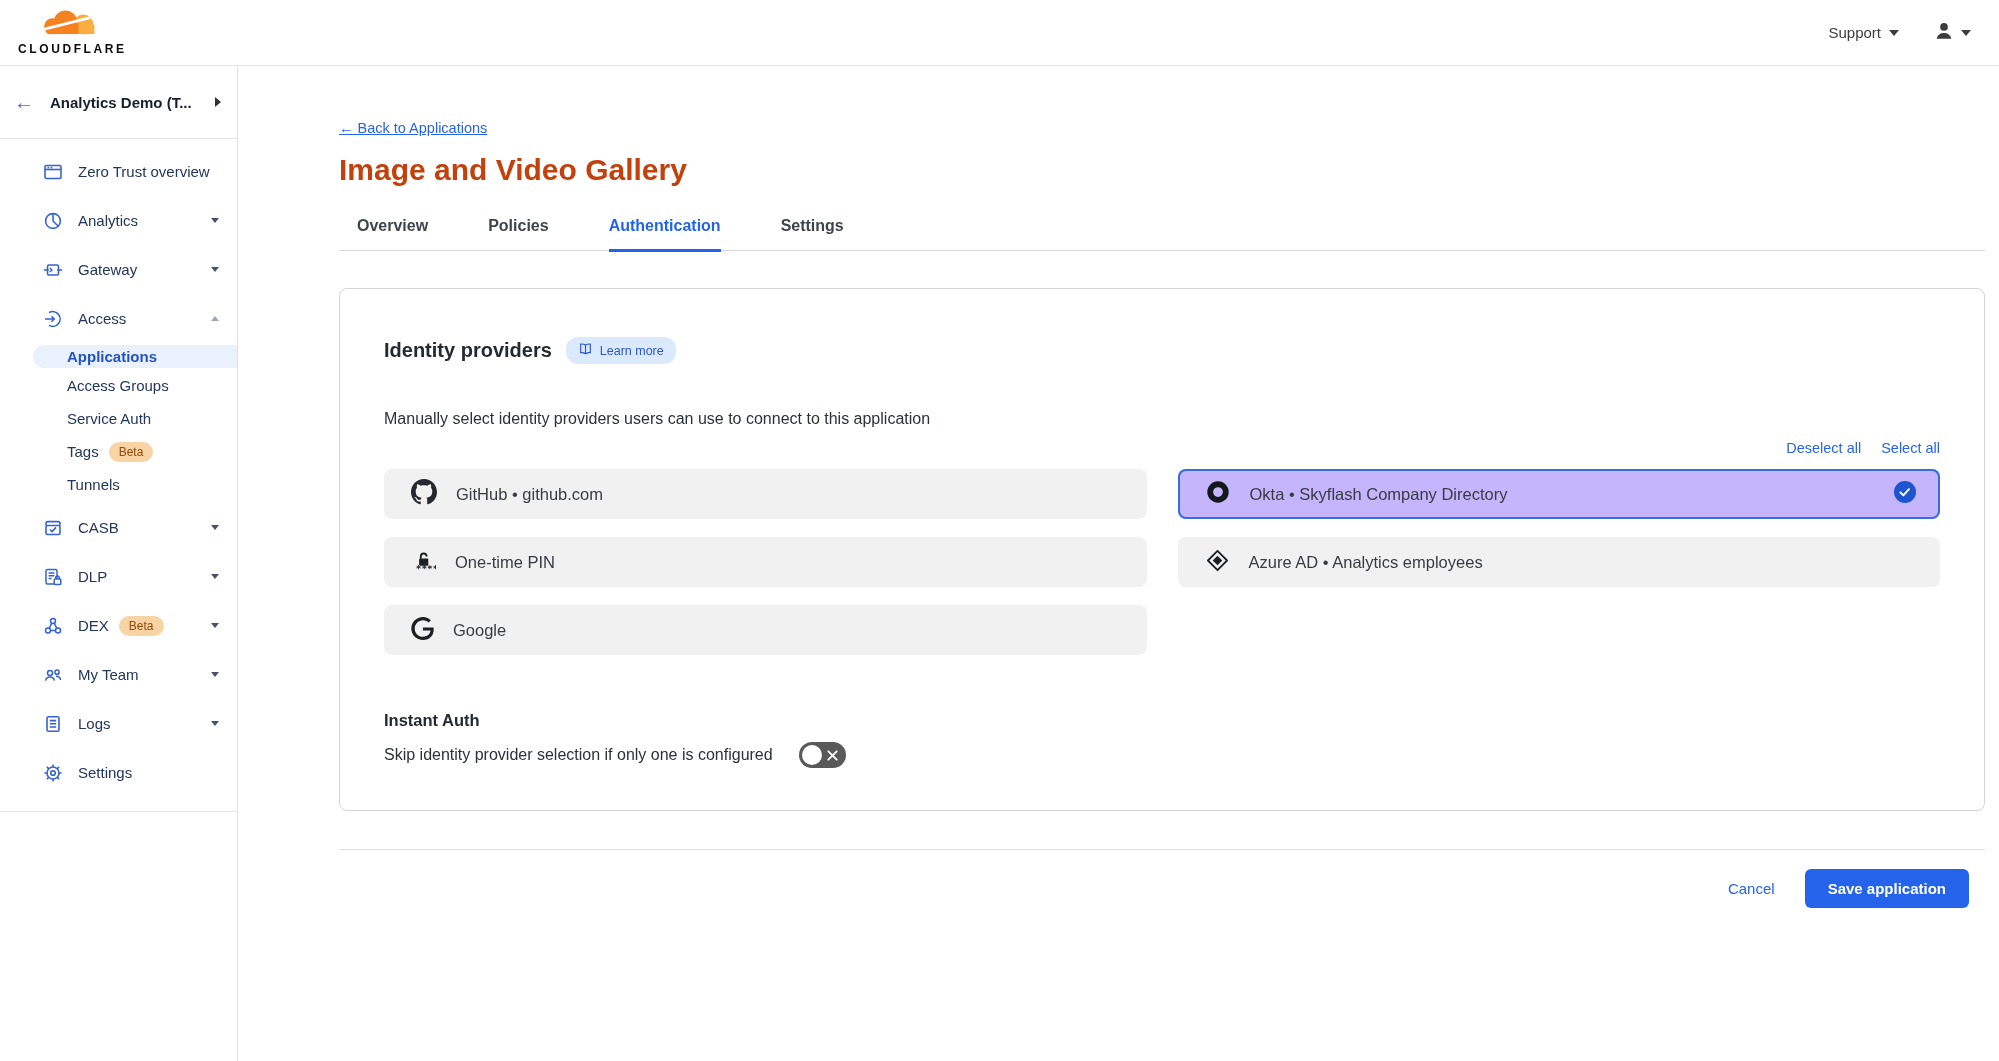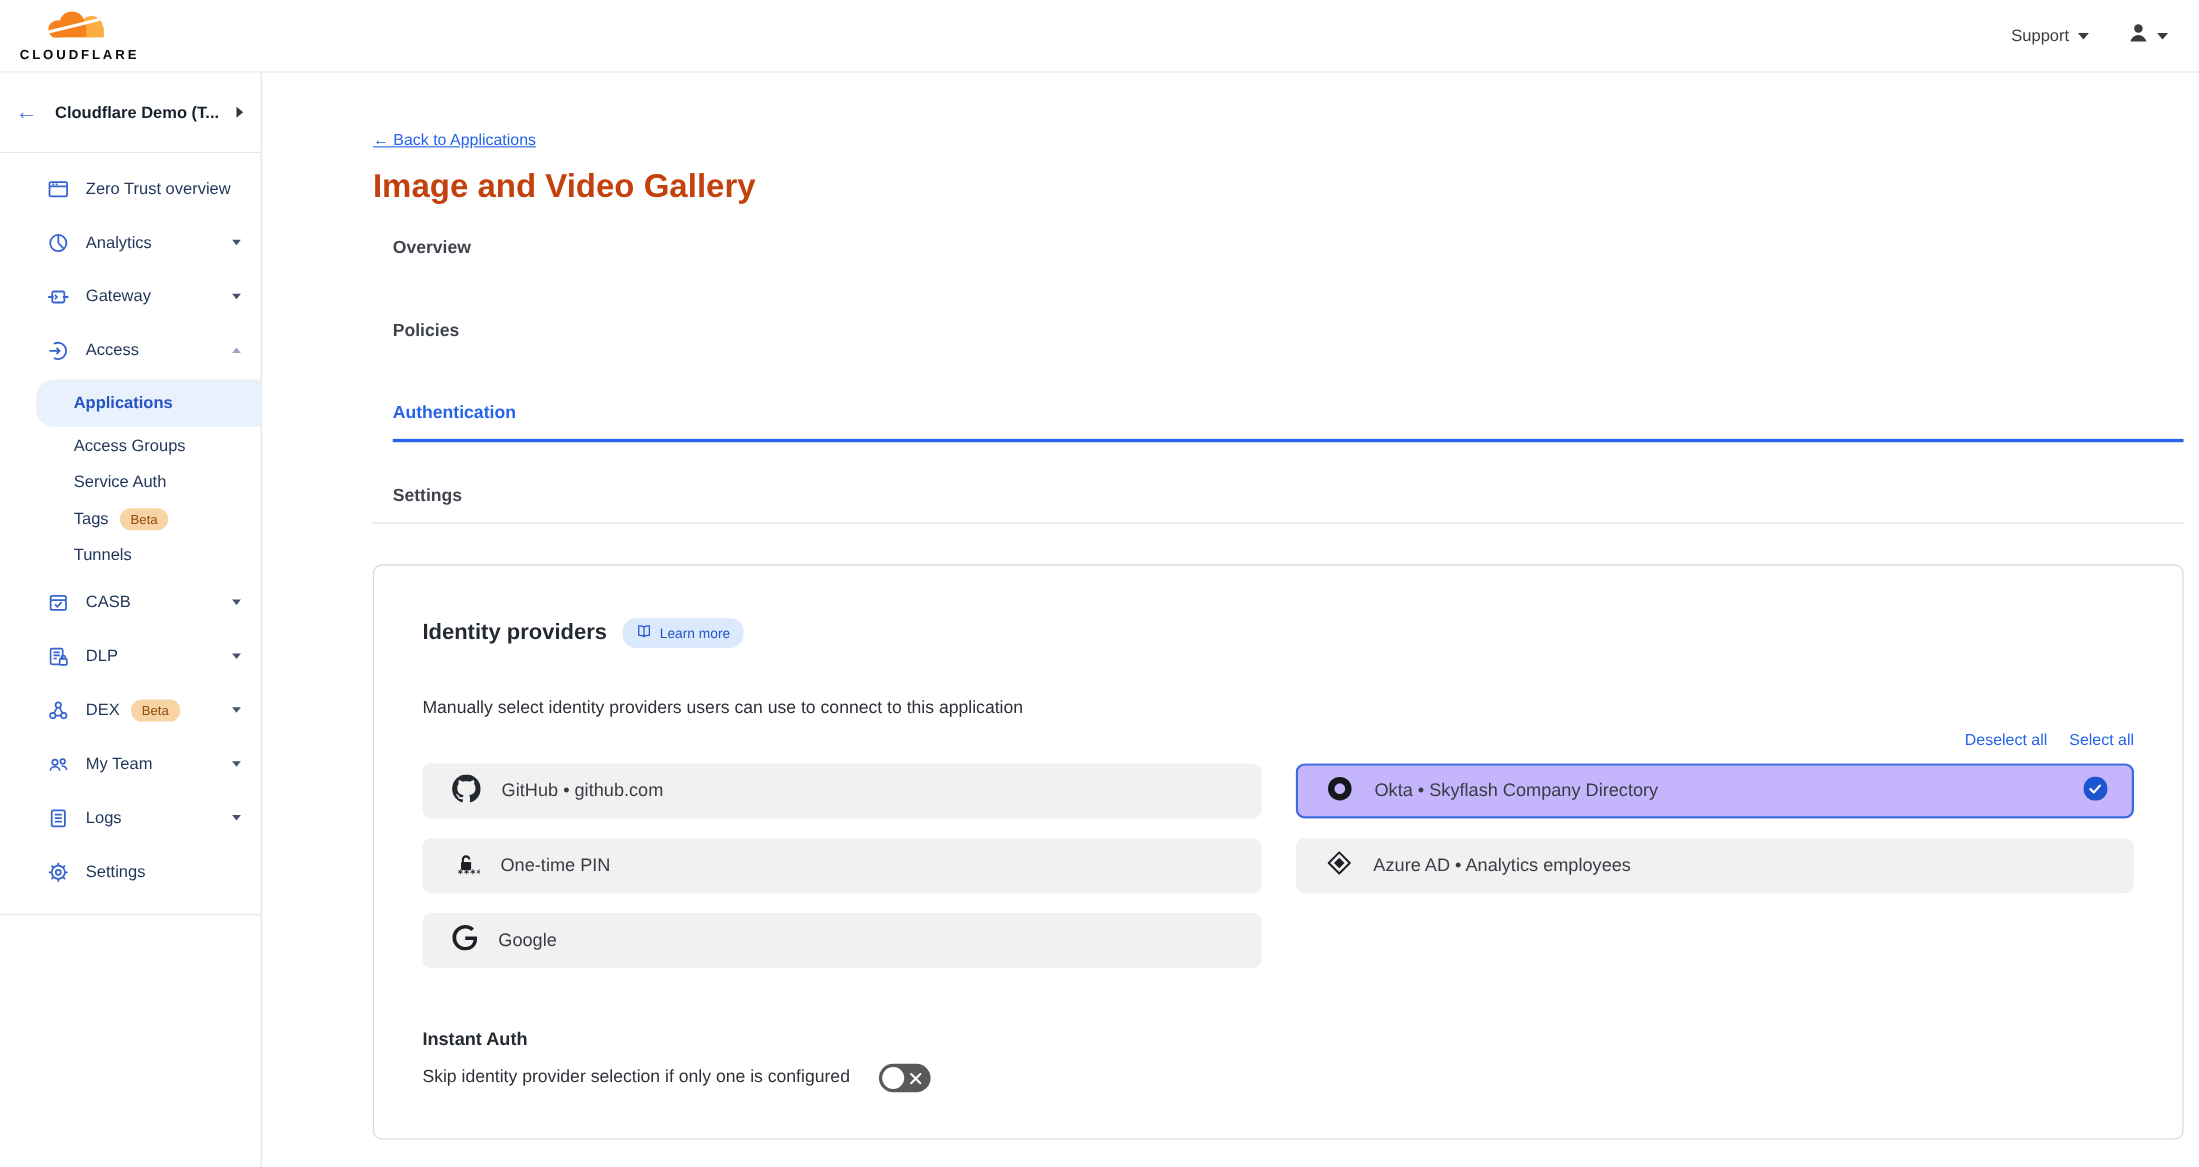--- a/index.html
+++ b/index.html
@@ -32,30 +32,30 @@
   .nav-item { height:49px; display:flex; align-items:center; padding-left:43px; cursor:pointer; }
   .nav-icon { width:20px; height:20px; margin-right:15px; display:flex; align-items:center; justify-content:center; }
   .nav-label { font-size:15px; color:#22375a; }
   .nav-caret { width:0; height:0; border-left:4.5px solid transparent; border-right:4.5px solid transparent;
                border-top:5.5px solid #44526b; margin-left:auto; margin-right:18px; }
   .nav-caret.up { border-top:none; border-bottom:5.5px solid #9aa6b9; }
   .sub-list { margin:2px 0; }
   .sub-item { height:33px; display:flex; align-items:center; padding-left:67px; font-size:15px;
               color:#22375a; cursor:pointer; }
   .sub-item.active { margin-left:33px; padding-left:34px; background:#e9f1fc; color:#2353c4;
-                     font-weight:700; height:43px; border-radius:16px 0 0 16px; margin-top:1px; margin-bottom:1px; }
+                     font-weight:700; height:23px; border-radius:16px 0 0 16px; margin-top:1px; margin-bottom:1px; }
   .beta { margin-left:10px; background:#f8d3a4; color:#8f4a0c; font-size:12px; padding:3px 10px;
           border-radius:10px; font-weight:400; }
   .side-divider { margin-top:14px; border-top:1px solid #e4e4e4; }
 
   
   .main { flex:1; padding:53px 14px 0 101px; }
   .back-link { color:#2563eb; font-size:14.5px; text-decoration:underline; cursor:pointer; display:inline-block; }
   .page-title { margin-top:16px; font-size:30px; font-weight:700; color:#c2410c; }
-  .tabs { margin-top:30px; display:flex; gap:42px; border-bottom:1px solid #d9d9d9; padding-left:18px;flex-direction:column; }
+  .tabs { margin-top:30px; display:flex; gap:60px; border-bottom:1px solid #d9d9d9; padding-left:18px; }
   .tab { font-size:16px; font-weight:600; color:#3f444c; padding-bottom:14px; cursor:pointer;
          border-bottom:3px solid transparent; margin-bottom:-2px; }
   .tab.active { color:#2563eb; border-bottom-color:#2563eb; }
 
   
   .card { margin-top:37px; border:1px solid #d5d5d5; border-radius:8px; padding:48px 44px 42px 44px; background:#fff; }
   .card-head { display:flex; align-items:center; gap:14px; }
   .card-heading { font-size:20px; font-weight:700; color:#242a31; }
   .learn-more { display:flex; align-items:center; gap:7px; background:#dbe9fd; color:#2b55c8;
                 font-size:12.5px; padding:5px 12px; border-radius:12px; cursor:pointer; }
@@ -117,21 +117,21 @@
       <span class="caret"></span>
     </div>
   </div>
 </div>
 
 <div class="shell">
 
   <div class="sidebar">
     <div class="side-head">
       <span class="back-arrow">←</span>
-      <span class="acct">Cloudflare Demo (T...</span>
+      <span class="acct">Analytics Demo (T...</span>
       <span class="tri-right"></span>
     </div>
 
     <div class="nav">
       <div class="nav-item">
         <span class="nav-icon">
           <svg width="20" height="20" viewBox="0 0 20 20" fill="none" stroke="#3663cf" stroke-width="1.6">
             <rect x="2" y="3.5" width="16" height="13" rx="1.5"></rect>
               <line x1="2" y1="7.5" x2="18" y2="7.5"></line>
             <line x1="4.5" y1="5.6" x2="6.2" y2="5.6"></line>

